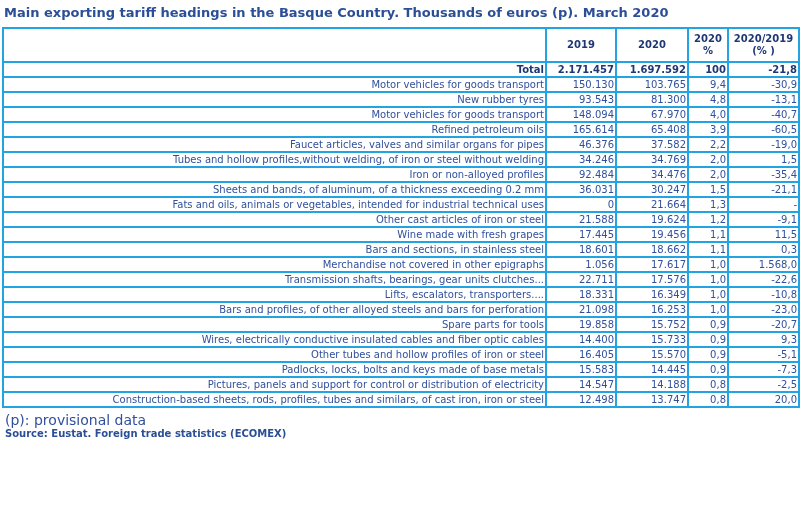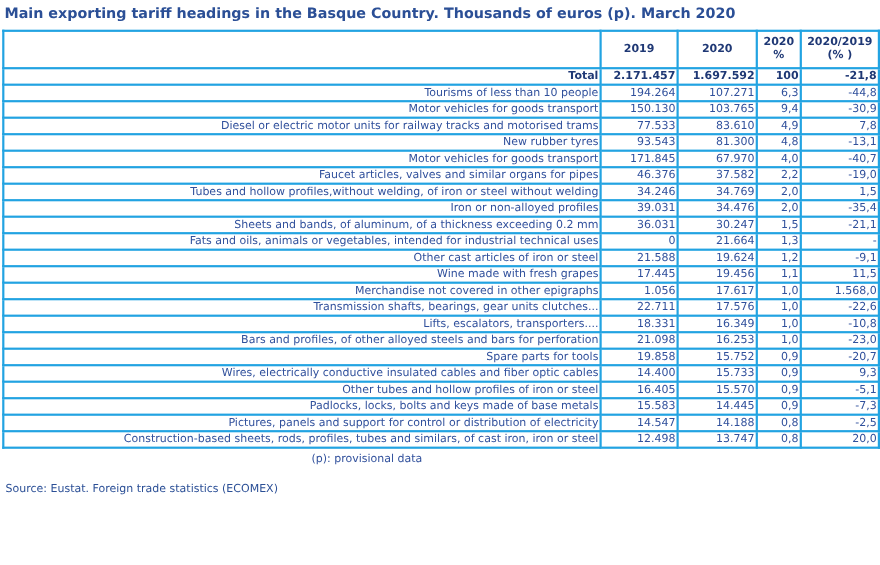--- a/index.html
+++ b/index.html
@@ -42,32 +42,31 @@
   }
   table.data-table tbody td {
     height: 13px;
     line-height: 13px;
     padding: 0 1px;
   }
   td.label-cell { text-align: right; padding-left: 2px; }
   td.num-cell { text-align: right; padding-right: 5px; }
   tr.total-row td { font-weight: bold; color: #1F3875; }
   .footnote {
-    font-size: 10px;
+    font-size: 14px;
     color: #30509C;
     padding-left: 3px;
     margin-top: 4px;
-    text-align: center;
   }
   .source-line {
     font-size: 10px;
-    font-weight: normal;
+    font-weight: bold;
     color: #2B4F96;
     padding-left: 3px;
-    margin-top: 16px;
+    margin-top: 0;
   }
 </style>
 </head>
 <body>
 
 <div class="page">
 
   <div class="page-title">Main exporting tariff headings in the Basque Country. Thousands of euros (p). March 2020</div>
 
   <table class="data-table">
@@ -91,71 +90,64 @@
     </thead>
     <tbody>
         <tr class="total-row">
           <td class="label-cell">Total</td>
           <td class="num-cell">2.171.457</td>
           <td class="num-cell">1.697.592</td>
           <td class="num-cell">100</td>
           <td class="num-cell">-21,8</td>
         </tr>
         <tr>
-          <td class="label-cell">Tourisms of less than 10 people</td>
-          <td class="num-cell">194.264</td>
-          <td class="num-cell">107.271</td>
-          <td class="num-cell">6,3</td>
-          <td class="num-cell">-44,8</td>
-        </tr>
-        <tr>
           <td class="label-cell">Motor vehicles for goods transport</td>
           <td class="num-cell">150.130</td>
           <td class="num-cell">103.765</td>
           <td class="num-cell">9,4</td>
           <td class="num-cell">-30,9</td>
         </tr>
         <tr>
-          <td class="label-cell">Diesel or electric motor units for railway tracks and motorised trams</td>
-          <td class="num-cell">77.533</td>
-          <td class="num-cell">83.610</td>
-          <td class="num-cell">4,9</td>
-          <td class="num-cell">7,8</td>
-        </tr>
-        <tr>
           <td class="label-cell">New rubber tyres</td>
           <td class="num-cell">93.543</td>
           <td class="num-cell">81.300</td>
           <td class="num-cell">4,8</td>
           <td class="num-cell">-13,1</td>
         </tr>
         <tr>
           <td class="label-cell">Motor vehicles for goods transport</td>
-          <td class="num-cell">171.845</td>
+          <td class="num-cell">148.094</td>
           <td class="num-cell">67.970</td>
           <td class="num-cell">4,0</td>
           <td class="num-cell">-40,7</td>
+        </tr>
+        <tr>
+          <td class="label-cell">Refined petroleum oils</td>
+          <td class="num-cell">165.614</td>
+          <td class="num-cell">65.408</td>
+          <td class="num-cell">3,9</td>
+          <td class="num-cell">-60,5</td>
         </tr>
         <tr>
           <td class="label-cell">Faucet articles, valves and similar organs for pipes</td>
           <td class="num-cell">46.376</td>
           <td class="num-cell">37.582</td>
           <td class="num-cell">2,2</td>
           <td class="num-cell">-19,0</td>
         </tr>
         <tr>
           <td class="label-cell">Tubes and hollow profiles,without welding, of iron or steel without welding</td>
           <td class="num-cell">34.246</td>
           <td class="num-cell">34.769</td>
           <td class="num-cell">2,0</td>
           <td class="num-cell">1,5</td>
         </tr>
         <tr>
           <td class="label-cell">Iron or non-alloyed profiles</td>
-          <td class="num-cell">39.031</td>
+          <td class="num-cell">92.484</td>
           <td class="num-cell">34.476</td>
           <td class="num-cell">2,0</td>
           <td class="num-cell">-35,4</td>
         </tr>
         <tr>
           <td class="label-cell">Sheets and bands, of aluminum, of a thickness exceeding 0.2 mm</td>
           <td class="num-cell">36.031</td>
           <td class="num-cell">30.247</td>
           <td class="num-cell">1,5</td>
           <td class="num-cell">-21,1</td>
@@ -175,20 +167,27 @@
           <td class="num-cell">-9,1</td>
         </tr>
         <tr>
           <td class="label-cell">Wine made with fresh grapes</td>
           <td class="num-cell">17.445</td>
           <td class="num-cell">19.456</td>
           <td class="num-cell">1,1</td>
           <td class="num-cell">11,5</td>
         </tr>
         <tr>
+          <td class="label-cell">Bars and sections, in stainless steel</td>
+          <td class="num-cell">18.601</td>
+          <td class="num-cell">18.662</td>
+          <td class="num-cell">1,1</td>
+          <td class="num-cell">0,3</td>
+        </tr>
+        <tr>
           <td class="label-cell">Merchandise not covered in other epigraphs</td>
           <td class="num-cell">1.056</td>
           <td class="num-cell">17.617</td>
           <td class="num-cell">1,0</td>
           <td class="num-cell">1.568,0</td>
         </tr>
         <tr>
           <td class="label-cell">Transmission shafts, bearings, gear units clutches...</td>
           <td class="num-cell">22.711</td>
           <td class="num-cell">17.576</td>

